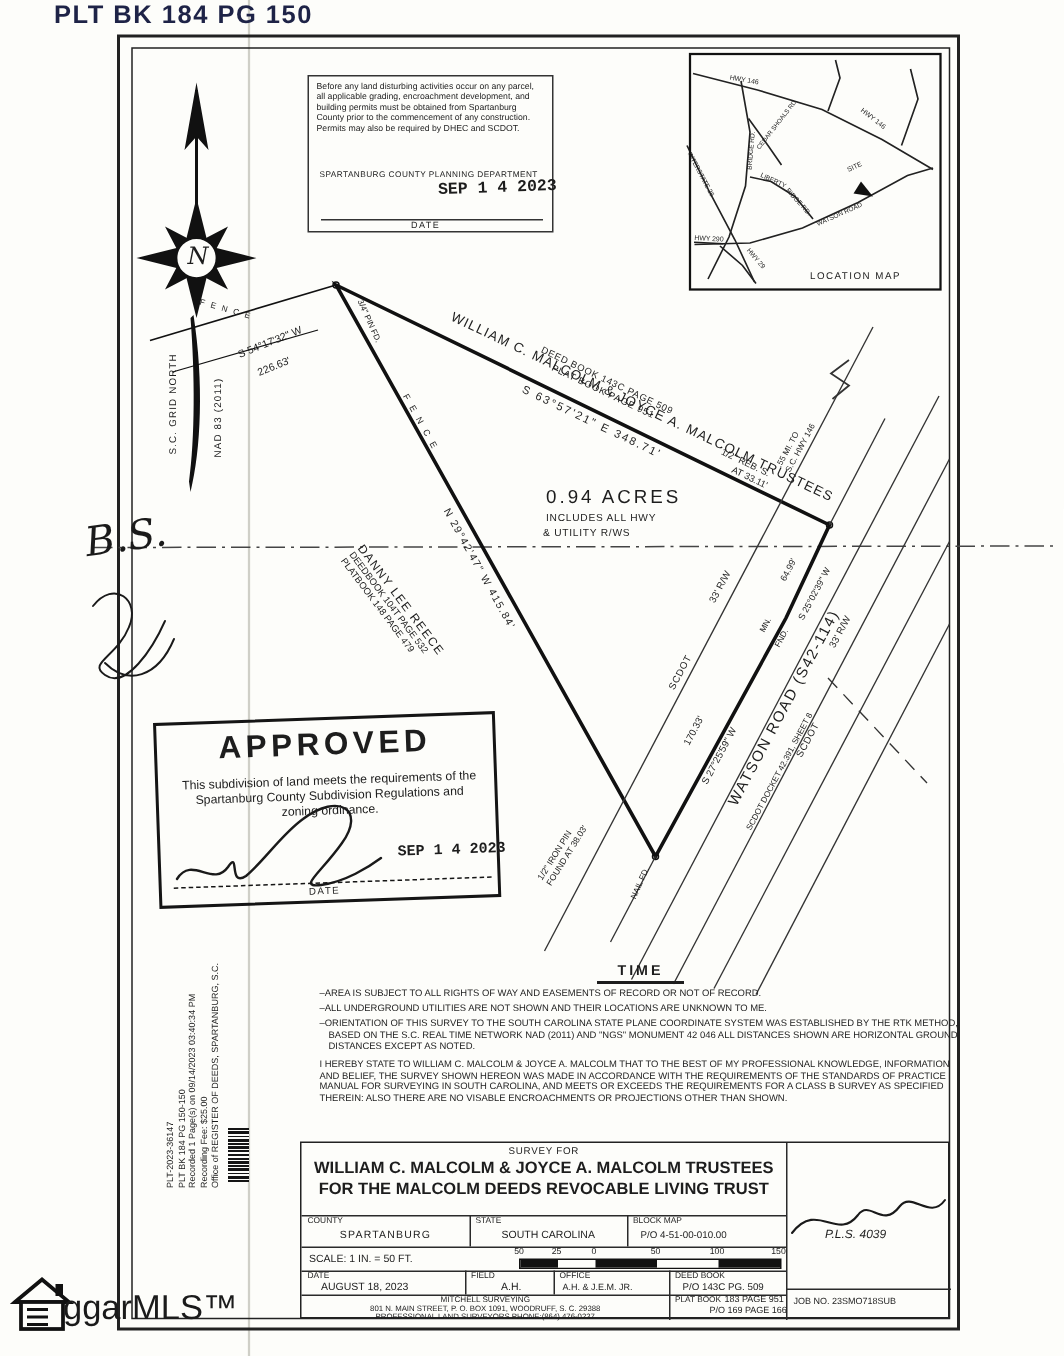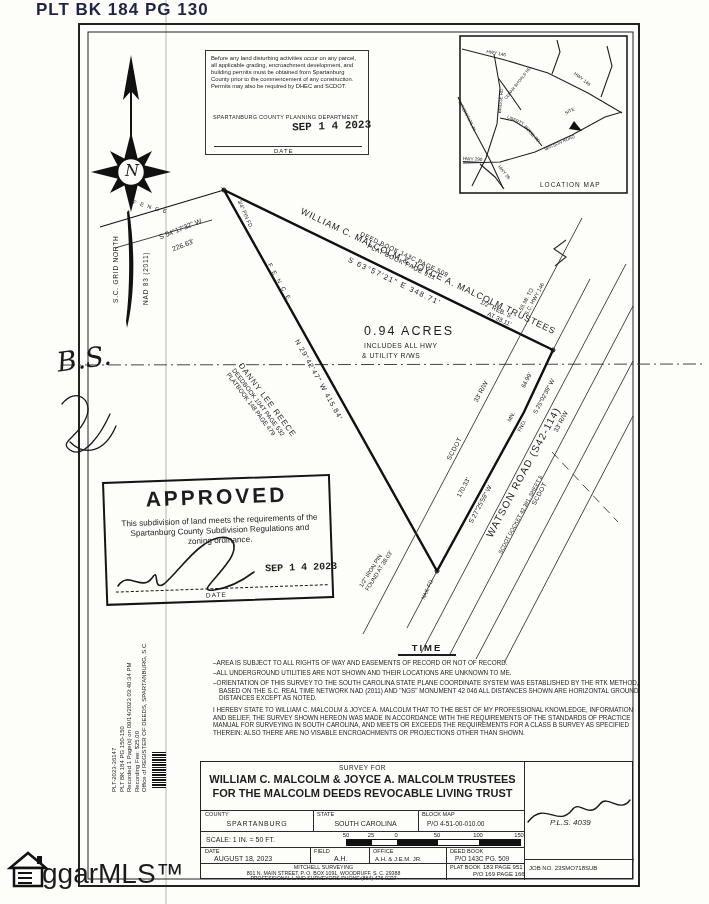--- a/index.html
+++ b/index.html
@@ -75,21 +75,21 @@
       <line x1="552" y1="452" x2="618" y2="522" stroke-dasharray="9 6"></line>
     </g>
 
     <g stroke="#1a1a1a" fill="none" stroke-linecap="round">
       <path d="M118,586 C128,570 142,592 152,578 C160,566 152,592 164,584 C176,574 188,556 202,546 C226,528 244,540 228,562 C214,582 198,592 214,590 C230,588 246,578 254,572" stroke-width="1.6"></path>
       <path d="M528,822 C545,800 558,828 572,810 C580,799 588,820 600,804 C608,794 620,814 630,800" stroke-width="1.4"></path>
       <path d="M62,404 C76,386 94,400 86,418 C78,438 58,442 70,450 C84,460 102,432 110,414 M70,442 C85,457 105,452 116,426" stroke-width="1.3"></path>
     </g>
   </svg>
 
-  <div class="t z2" style="left:36px;top:1px;font-size:17px;font-weight:bold;letter-spacing:1px;color:#1e2347;">PLT BK 184 PG 130</div>
+  <div class="t z2" style="left:36px;top:1px;font-size:17px;font-weight:bold;letter-spacing:1px;color:#1e2347;">PLT BK 184 PG 150</div>
 
   <div class="t z2 serifit" style="left:55px;top:348px;font-size:27px;transform:rotate(-8deg);color:#1a1a1a;">B.S.</div>
 
   <div class="t z2" style="left:111px;top:792px;transform:rotate(-90deg);font-size:6px;line-height:7.6px;">
     <div>PLT-2023-36147</div>
     <div>PLT BK 184 PG 150-150</div>
     <div>Recorded 1 Page(s) on 09/14/2023 03:40:34 PM</div>
     <div>Recording Fee: $25.00</div>
     <div>Office of REGISTER OF DEEDS, SPARTANBURG, S.C.</div>
   </div>
@@ -242,16 +242,16 @@
 
   <div class="box z2" style="left:6px;top:848px;width:180px;height:44px;">
     <svg width="44" height="44" viewBox="0 0 44 44" style="position:absolute;left:0;top:0;">
       <polygon points="4,20 22,5 40,20" fill="#fdfdfa" stroke="#111" stroke-width="2.5"></polygon>
       <rect x="8" y="20" width="28" height="18" fill="#fdfdfa" stroke="#111" stroke-width="2.5"></rect>
       <line x1="12" y1="25" x2="26" y2="25" stroke="#111" stroke-width="2"></line>
       <line x1="12" y1="30" x2="26" y2="30" stroke="#111" stroke-width="2"></line>
       <line x1="12" y1="35" x2="26" y2="35" stroke="#111" stroke-width="2"></line>
       <rect x="31" y="8" width="5" height="8" fill="#111"></rect>
     </svg>
-    <div style="position:absolute;left:36px;top:10px;font-size:28px;color:#1b1b1b;white-space:nowrap;">ggarMLS™</div>
+    <div style="position:absolute;left:36px;top:10px;font-size:23px;color:#1b1b1b;white-space:nowrap;">ggarMLS™</div>
   </div>
 
 </div>
 
 </body></html>

